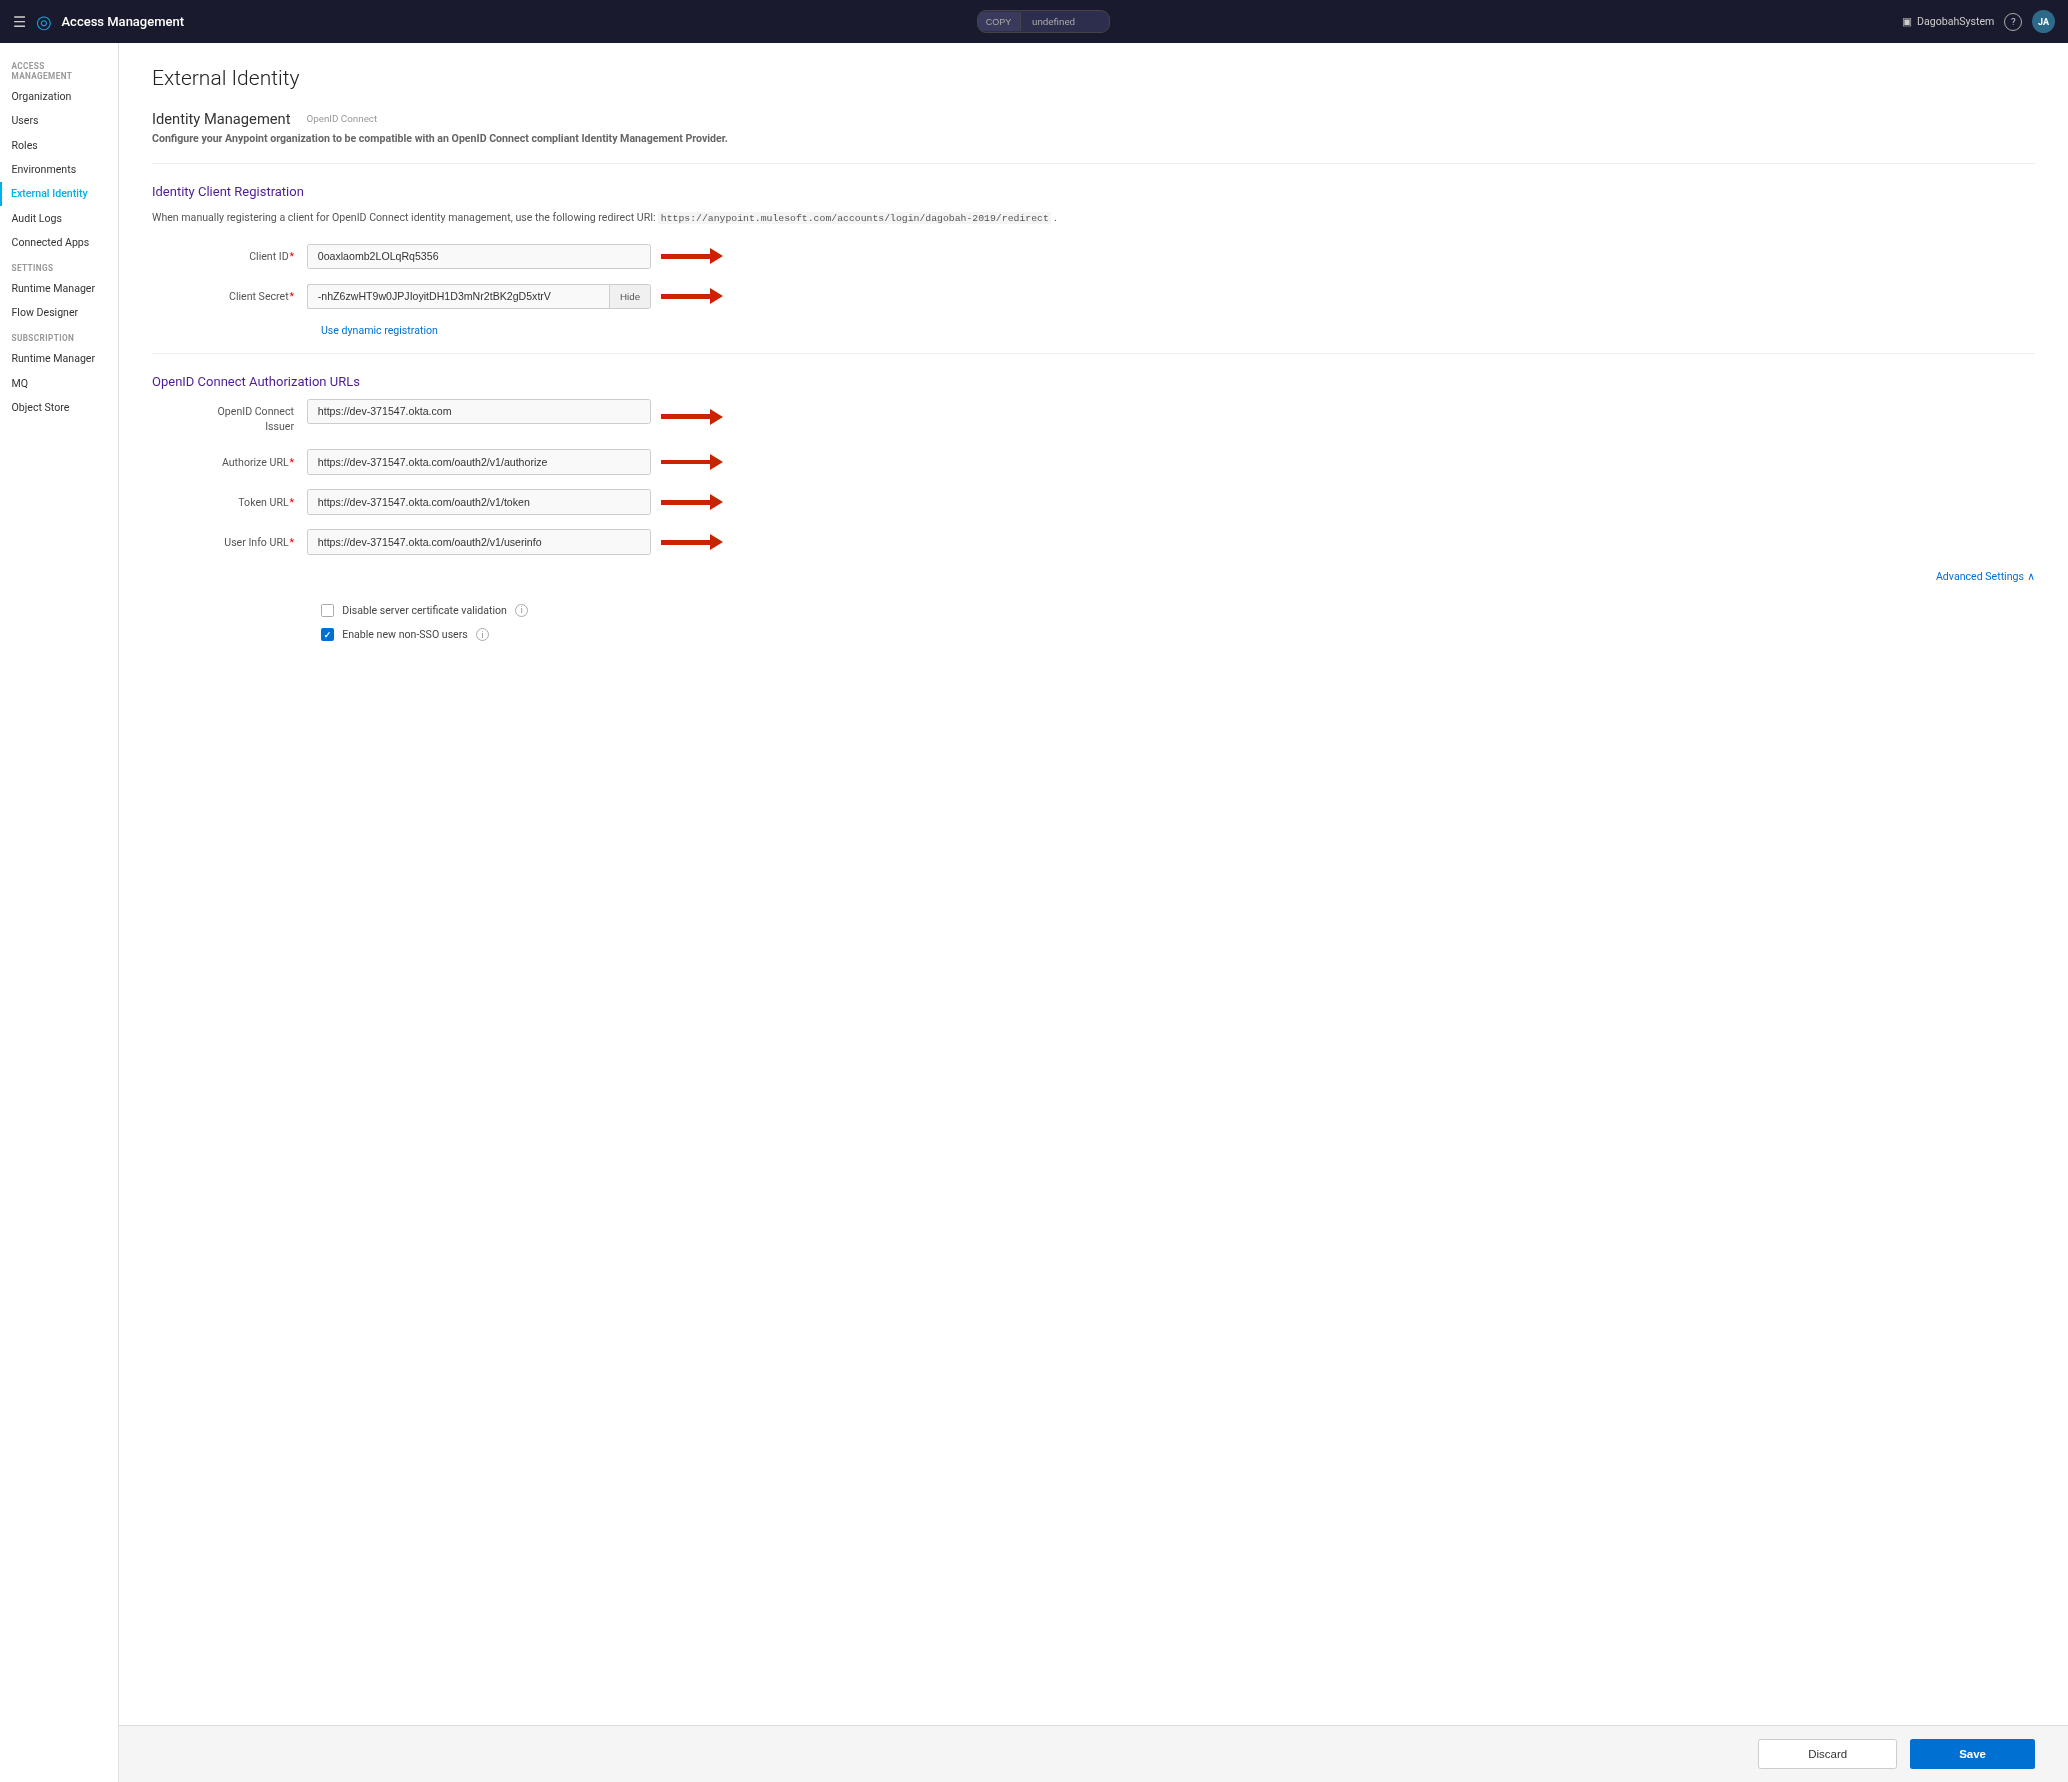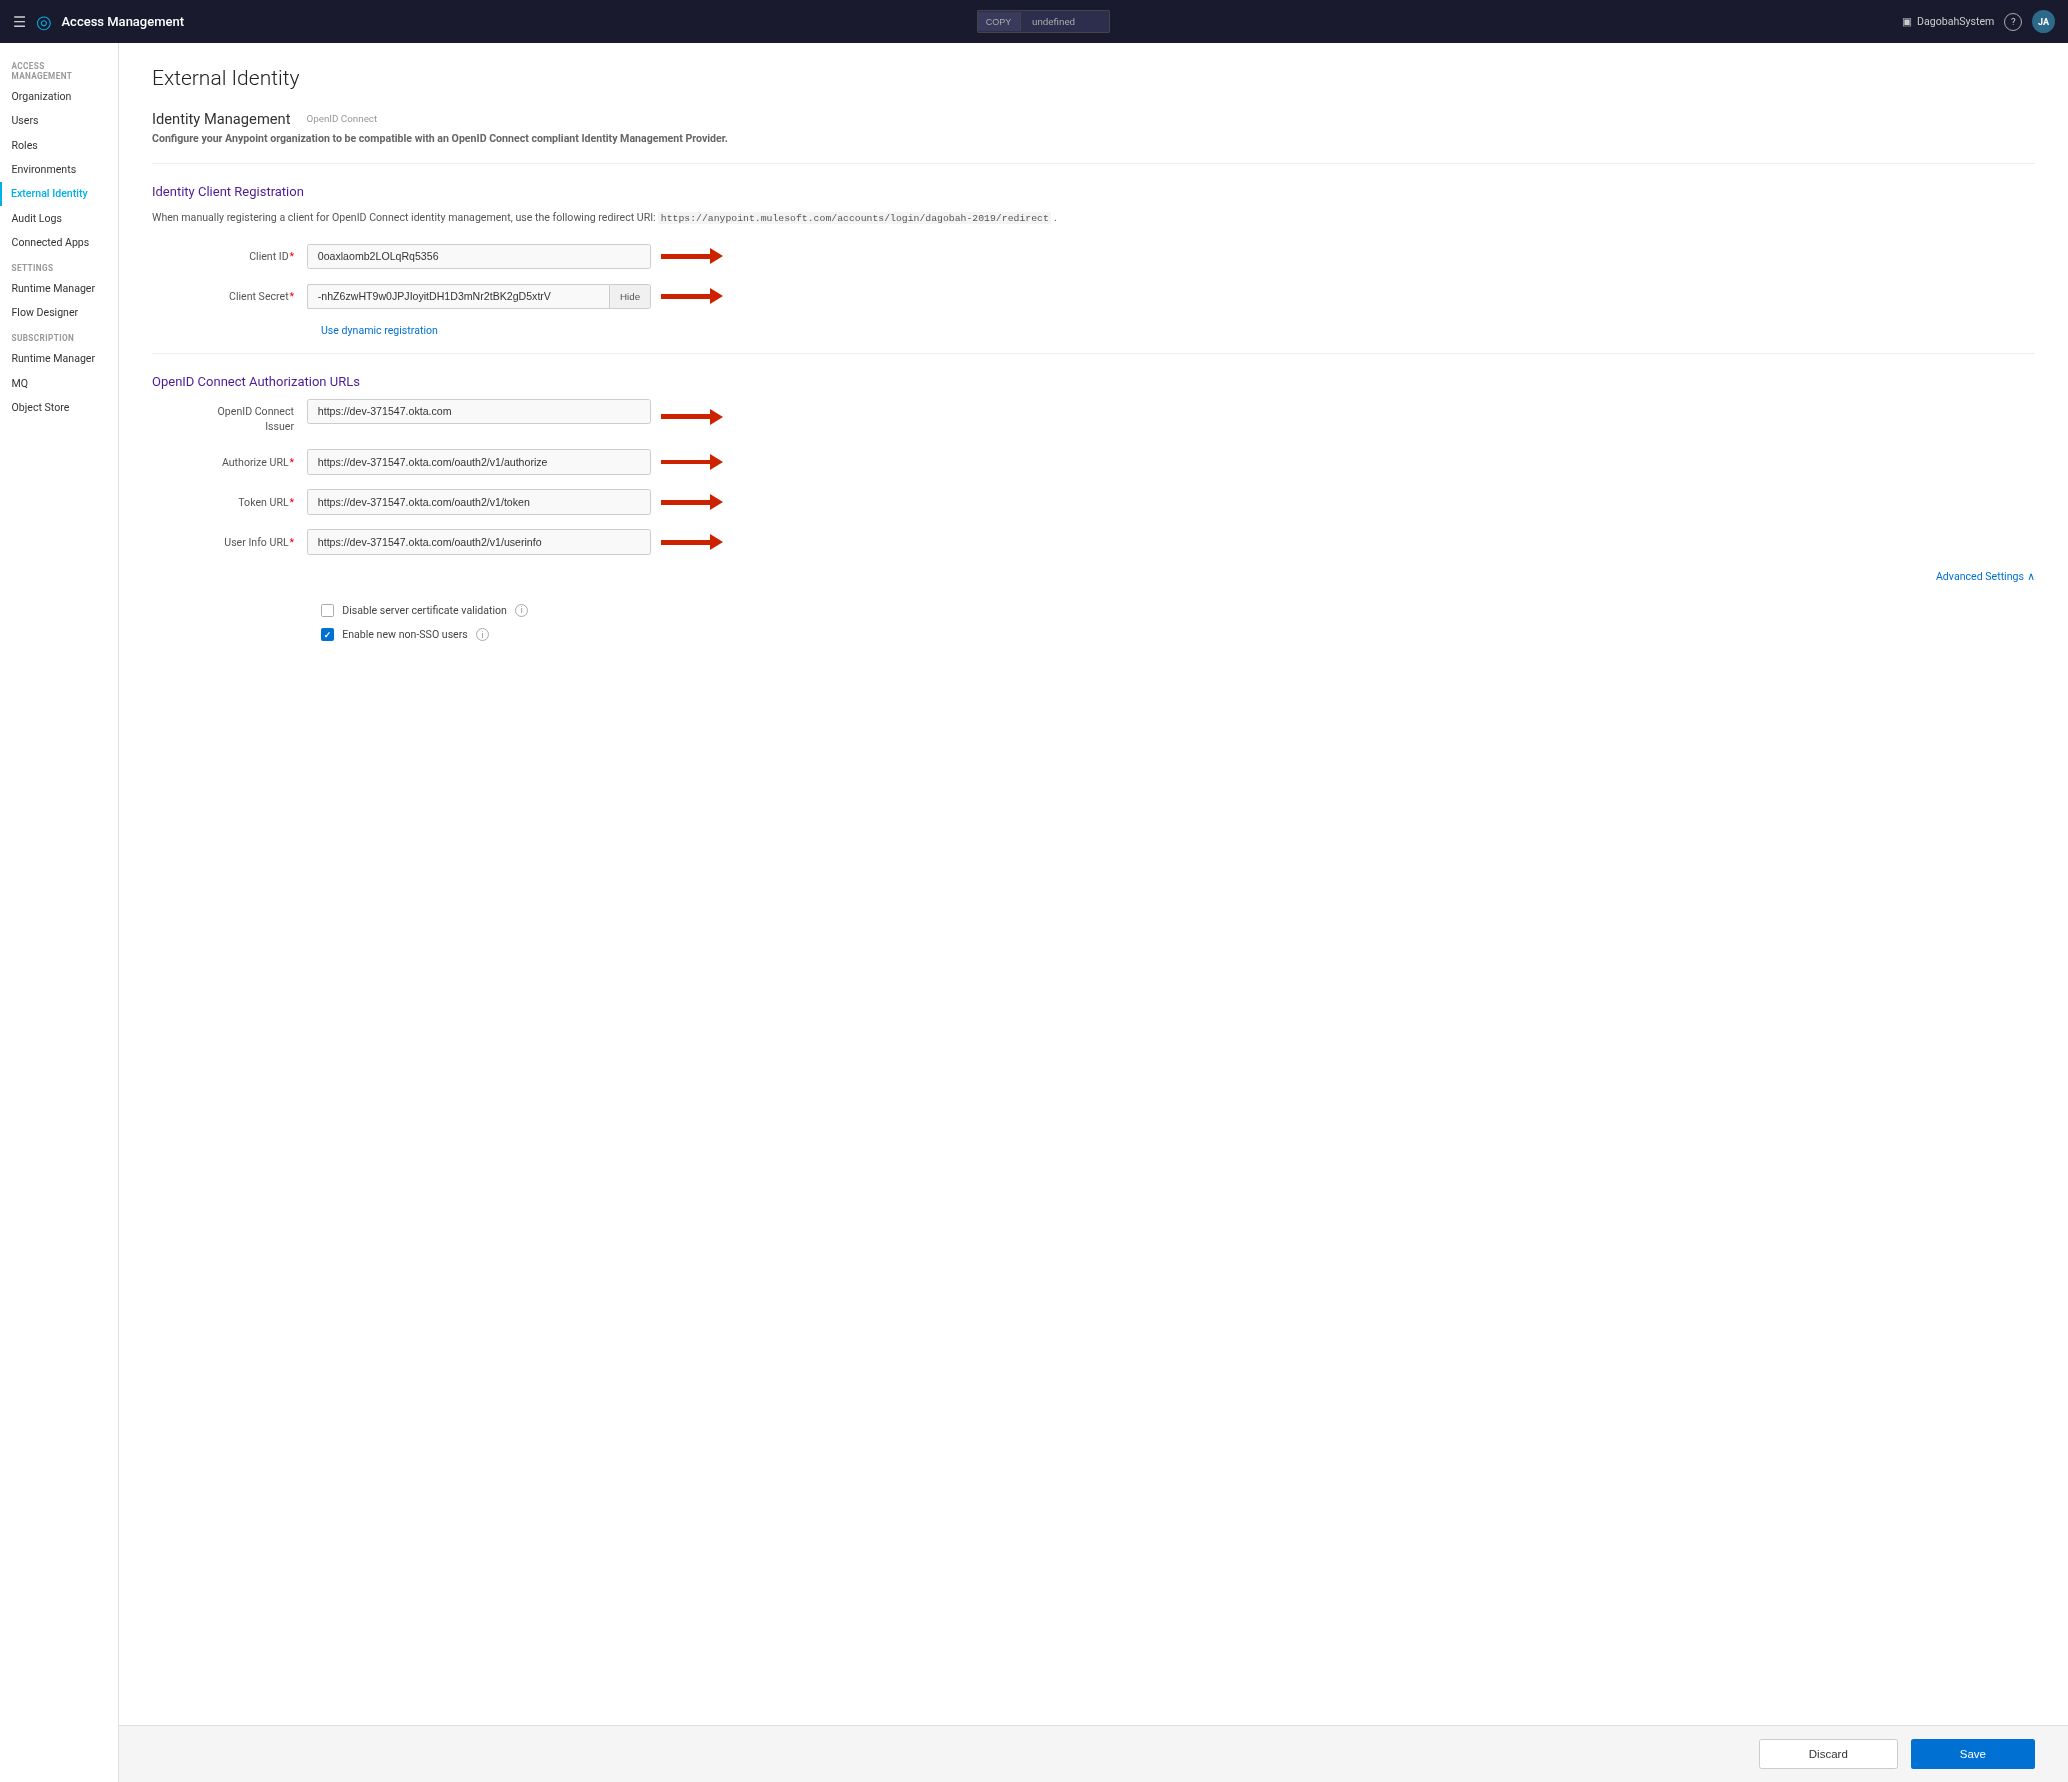--- a/index.html
+++ b/index.html
@@ -12,21 +12,21 @@
       align-items: center;
       padding: 0 13px;
       height: 43px;
       flex-shrink: 0;
       gap: 9.8px;
     }
     .topnav-hamburger { color: #ccc; font-size: 14.7px; cursor: pointer; }
     .topnav-logo { color: #00b0e6; font-size: 18px; }
     .topnav-title { color: #fff; font-size: 13px; font-weight: 500; flex: 0 0 auto; }
     .topnav-center { flex: 1; display: flex; justify-content: center; }
-    .topnav-copy-bar { background: #2d2d4e; border: 0.8px solid #444; border-radius: 1px; display: flex; align-items: center; overflow: hidden; }
+    .topnav-copy-bar { background: #2d2d4e; border: 0.8px solid #444; border-radius: 9px; display: flex; align-items: center; overflow: hidden; }
     .topnav-copy-btn { background: #3a3a5c; color: #aaa; font-size: 9px; padding: 4.9px 8.2px; border: none; border-right: 0.8px solid #444; cursor: pointer; }
     .topnav-copy-value { color: #aaa; font-size: 9.8px; padding: 4.9px 11.5px; background: transparent; border: none; outline: none; width: 88px; }
     .topnav-right { display: flex; align-items: center; gap: 9.8px; color: #ccc; font-size: 10.6px; }
     .topnav-system { display: flex; align-items: center; gap: 4.9px; }
     .topnav-help { width: 18px; height: 18px; border-radius: 50%; border: 0.8px solid #aaa; display: flex; align-items: center; justify-content: center; color: #ccc; font-size: 9.8px; cursor: pointer; }
     .topnav-avatar { width: 23px; height: 23px; border-radius: 50%; background: #2d6a8a; display: flex; align-items: center; justify-content: center; color: #fff; font-size: 9px; font-weight: bold; cursor: pointer; }
 
     
     .main-layout { display: flex; flex: 1; overflow: hidden; }
 
@@ -79,21 +79,21 @@
     .checkbox-custom.checked::after { content: '✓'; color: #fff; font-size: 9px; font-weight: bold; }
     .info-icon { width: 13px; height: 13px; border-radius: 50%; border: 0.8px solid #aaa; display: inline-flex; align-items: center; justify-content: center; font-size: 8.2px; color: #888; cursor: pointer; flex-shrink: 0; }
 
     
     .redirect-text { font-size: 10.6px; color: #555; margin-bottom: 16.4px; line-height: 1.7; }
     .redirect-text code { font-family: 'Courier New', monospace; font-size: 9.8px; background: #f4f4f4; padding: 0.8px 2.5px; }
 
     
     .footer-bar { background: #f5f5f5; border-top: 0.8px solid #ddd; padding: 13px 33px; display: flex; gap: 13px; justify-content: flex-end; flex-shrink: 0; }
     .btn-discard { padding: 8.2px 49px; font-size: 11.5px; border: 0.8px solid #ccc; background: #fff; color: #333; border-radius: 2.5px; cursor: pointer; }
-    .btn-save { padding: 8.2px 49px; font-size: 11.5px; background: #0070d2; color: #fff; border: none; border-radius: 2.5px; cursor: pointer; }
+    .btn-save { padding: 8.2px 49px; font-size: 11.5px; background: #0070d2; color: #fff; border: none; border-radius: 2.5px; cursor: pointer; font-weight: bold; }
 
     .divider { border: none; border-top: 0.8px solid #eee; margin: 16.4px 0; }
 
     
     .mono { font-family: 'Courier New', monospace; font-size: 9.8px; }
   </style>
 </head>
 <body>
 
 <nav class="topnav">

